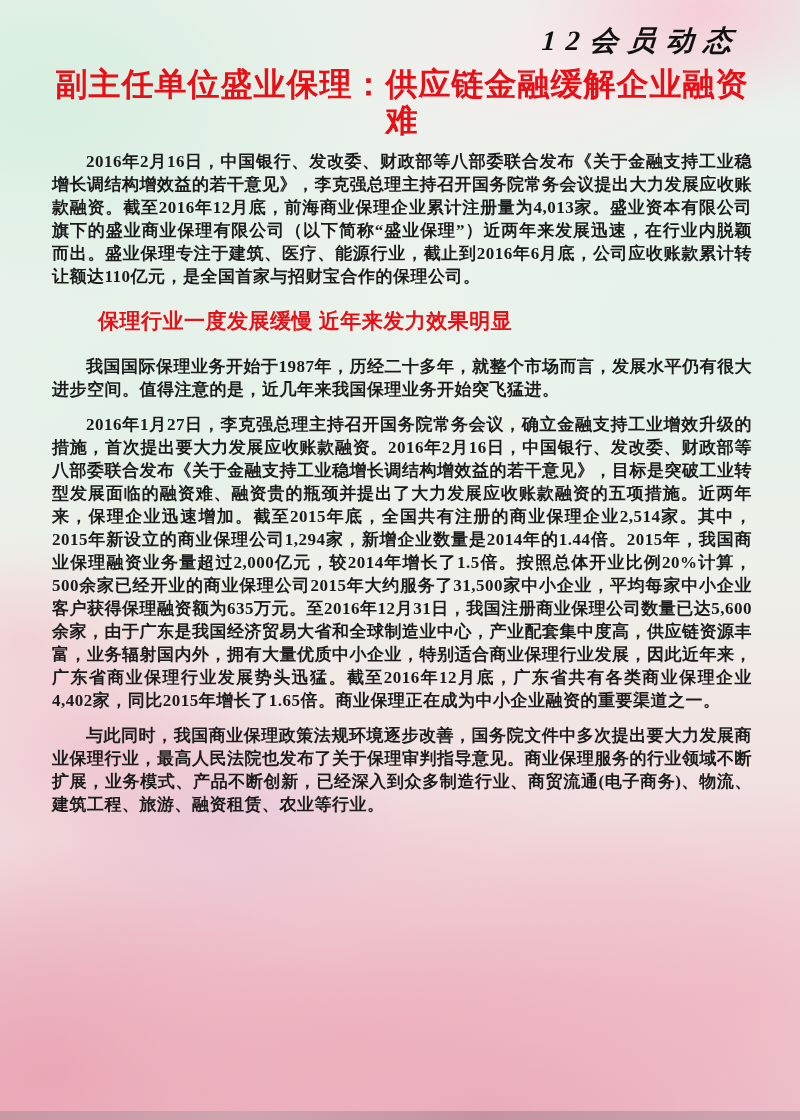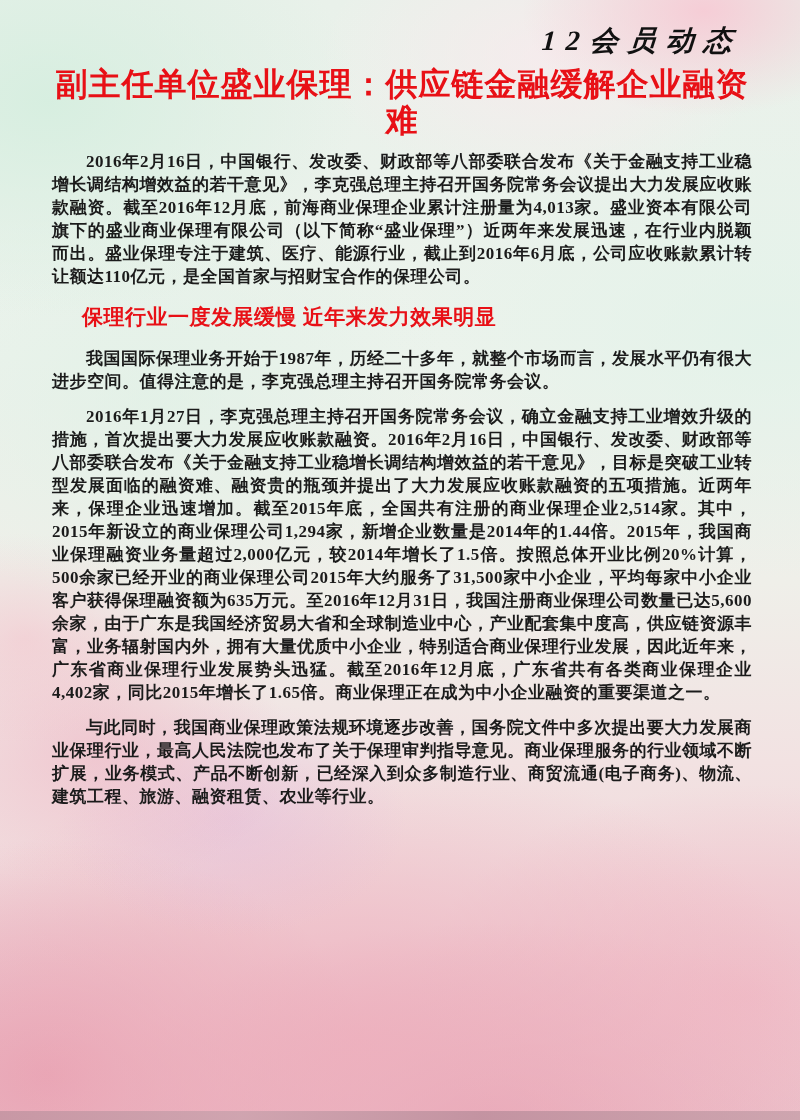--- a/index.html
+++ b/index.html
@@ -71,21 +71,21 @@
     margin: 12px;
     font-size: 17px;
     line-height: 23px;
     font-weight: 600;
     text-align: justify;
     text-indent: 2em;
     letter-spacing: 0.5px;
   }
 
   .subheading {
-    margin: 0;
+    margin: 16px;
     font-size: 21px;
     line-height: 34.8px;
     font-weight: 700;
     text-indent: 2em;
     color: var(--accent-red, #e81016);
     letter-spacing: 0.5px;
   }
 </style>
 </head>
 <body>
@@ -96,19 +96,19 @@
 <div class="content">
 
   <div class="corner-label">12会员动态</div>
 
   <h1 class="article-title">副主任单位盛业保理：供应链金融缓解企业融资难</h1>
 
   <p class="para">2016年2月16日，中国银行、发改委、财政部等八部委联合发布《关于金融支持工业稳增长调结构增效益的若干意见》，李克强总理主持召开国务院常务会议提出大力发展应收账款融资。截至2016年12月底，前海商业保理企业累计注册量为4,013家。盛业资本有限公司旗下的盛业商业保理有限公司（以下简称“盛业保理”）近两年来发展迅速，在行业内脱颖而出。盛业保理专注于建筑、医疗、能源行业，截止到2016年6月底，公司应收账款累计转让额达110亿元，是全国首家与招财宝合作的保理公司。</p>
 
   <p class="subheading">保理行业一度发展缓慢 近年来发力效果明显</p>
 
-  <p class="para">我国国际保理业务开始于1987年，历经二十多年，就整个市场而言，发展水平仍有很大进步空间。值得注意的是，李克强总理主持召开国务院常务会议。</p>
+  <p class="para">我国国际保理业务开始于1987年，历经二十多年，就整个市场而言，发展水平仍有很大进步空间。值得注意的是，近几年来我国保理业务开始突飞猛进。</p>
 
   <p class="para">2016年1月27日，李克强总理主持召开国务院常务会议，确立金融支持工业增效升级的措施，首次提出要大力发展应收账款融资。2016年2月16日，中国银行、发改委、财政部等八部委联合发布《关于金融支持工业稳增长调结构增效益的若干意见》，目标是突破工业转型发展面临的融资难、融资贵的瓶颈并提出了大力发展应收账款融资的五项措施。近两年来，保理企业迅速增加。截至2015年底，全国共有注册的商业保理企业2,514家。其中，2015年新设立的商业保理公司1,294家，新增企业数量是2014年的1.44倍。2015年，我国商业保理融资业务量超过2,000亿元，较2014年增长了1.5倍。按照总体开业比例20%计算，500余家已经开业的商业保理公司2015年大约服务了31,500家中小企业，平均每家中小企业客户获得保理融资额为635万元。至2016年12月31日，我国注册商业保理公司数量已达5,600余家，由于广东是我国经济贸易大省和全球制造业中心，产业配套集中度高，供应链资源丰富，业务辐射国内外，拥有大量优质中小企业，特别适合商业保理行业发展，因此近年来，广东省商业保理行业发展势头迅猛。截至2016年12月底，广东省共有各类商业保理企业4,402家，同比2015年增长了1.65倍。商业保理正在成为中小企业融资的重要渠道之一。</p>
 
   <p class="para">与此同时，我国商业保理政策法规环境逐步改善，国务院文件中多次提出要大力发展商业保理行业，最高人民法院也发布了关于保理审判指导意见。商业保理服务的行业领域不断扩展，业务模式、产品不断创新，已经深入到众多制造行业、商贸流通(电子商务)、物流、建筑工程、旅游、融资租赁、农业等行业。</p>
 
 </div>
 
 </body></html>

